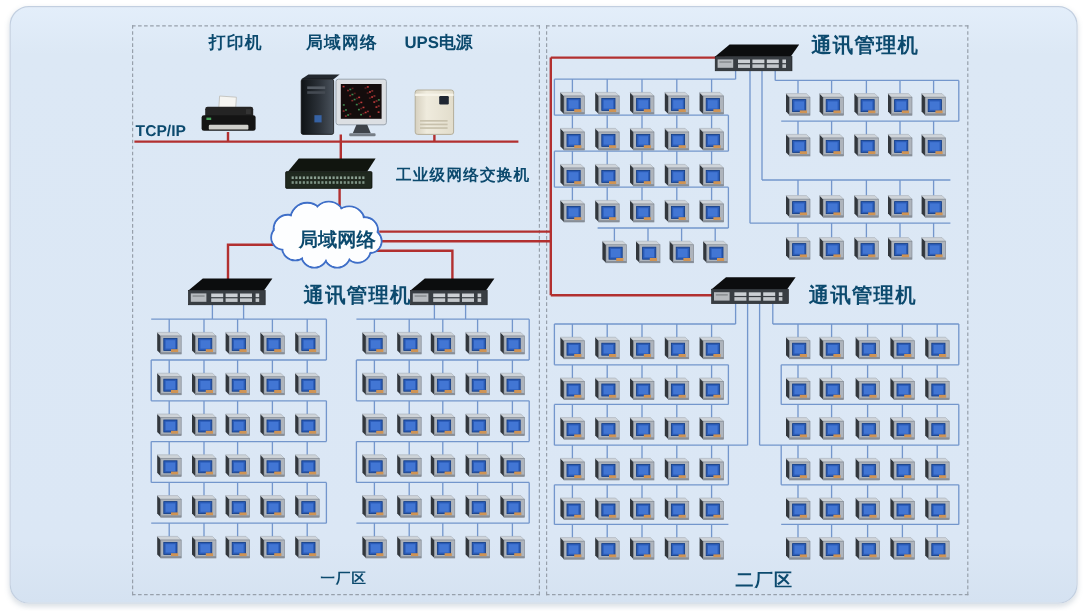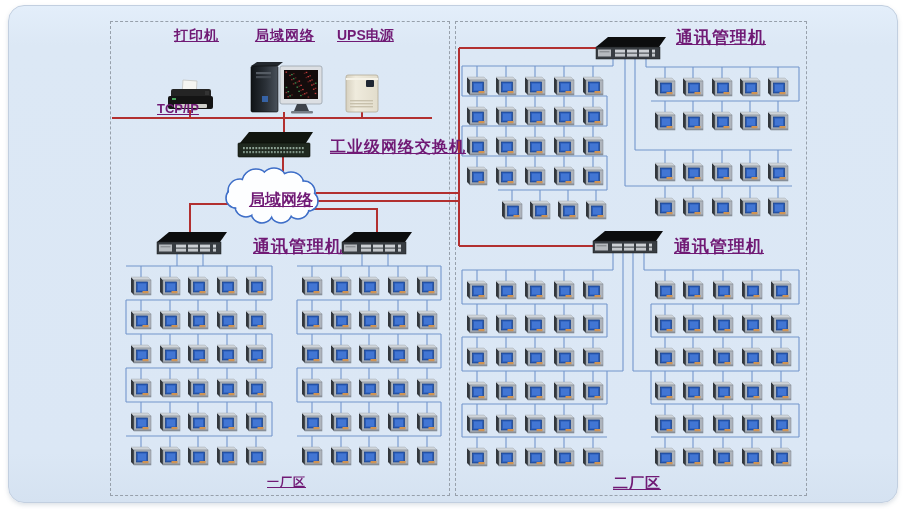--- a/index.html
+++ b/index.html
@@ -6,22 +6,22 @@
   .stage{position:relative;width:905px;height:509px;overflow:hidden;
          font-family:"Liberation Sans",sans-serif;background:#fff;}
   .panel{position:absolute;left:8px;top:5px;width:888px;height:496px;
          border-radius:16px;border:1px solid #c2cfe0;
          background:linear-gradient(180deg,#e3eefa 0%,#dce8f5 8%,#dbe7f5 90%,#d5e2f1 100%);
          box-shadow:0 2px 4px rgba(120,140,160,.25);}
   .region{position:absolute;border:1px dashed #97a0ab;}
   .r1{left:110px;top:21px;width:338px;height:473px;}
   .r2{left:455px;top:21px;width:350px;height:473px;}
   svg.canvas{position:absolute;left:0;top:0;}
-  .lbl{position:absolute;color:#701a75;font-weight:bold;white-space:nowrap;
-       font-size:14px;letter-spacing:1px;text-decoration:underline;}
+  .lbl{position:absolute;color:#0c4a6e;font-weight:bold;white-space:nowrap;
+       font-size:14px;letter-spacing:1px;}
   .lbl.small{font-size:17px;}
   .lbl.lan{font-size:16px;letter-spacing:0;}
   .lbl.tcp{font-size:13px;letter-spacing:0;}
 </style>
 </head>
 <body>
 
 <div class="stage">
   <div class="panel"></div>
   <div class="region r1"></div>
@@ -1731,21 +1731,21 @@
           <rect x="775" y="204.5" width="8" height="7" fill="#4276d4"></rect>
           <rect x="779.5" y="212" width="6" height="2.5" fill="#cf9455"></rect>
           <rect x="771" y="214.5" width="17" height="1.5" fill="#878e97"></rect>
         </g>
       </g>
   </svg>
 
   <div class="lbl" style="left:174px;top:27px;">打印机</div>
   <div class="lbl" style="left:255px;top:27px;">局域网络</div>
   <div class="lbl" style="left:337px;top:27px;letter-spacing:0;">UPS电源</div>
-  <div class="lbl tcp" style="left:113px;top:101px;margin-left:44px;">TCP/IP</div>
-  <div class="lbl" style="left:330px;top:137px;font-size:16px;">工业级网络交换机</div>
+  <div class="lbl tcp" style="left:113px;top:101px;">TCP/IP</div>
+  <div class="lbl" style="left:330px;top:137px;font-size:13px;">工业级网络交换机</div>
   <div class="lbl lan" style="left:249px;top:190px;">局域网络</div>
   <div class="lbl small" style="left:253px;top:235px;">通讯管理机</div>
   <div class="lbl small" style="left:676px;top:26px;">通讯管理机</div>
   <div class="lbl small" style="left:674px;top:235px;">通讯管理机</div>
   <div class="lbl" style="left:267px;top:474px;font-size:12px;">一厂区</div>
   <div class="lbl" style="left:613px;top:474px;font-size:15px;">二厂区</div>
 </div>
 
 </body></html>

